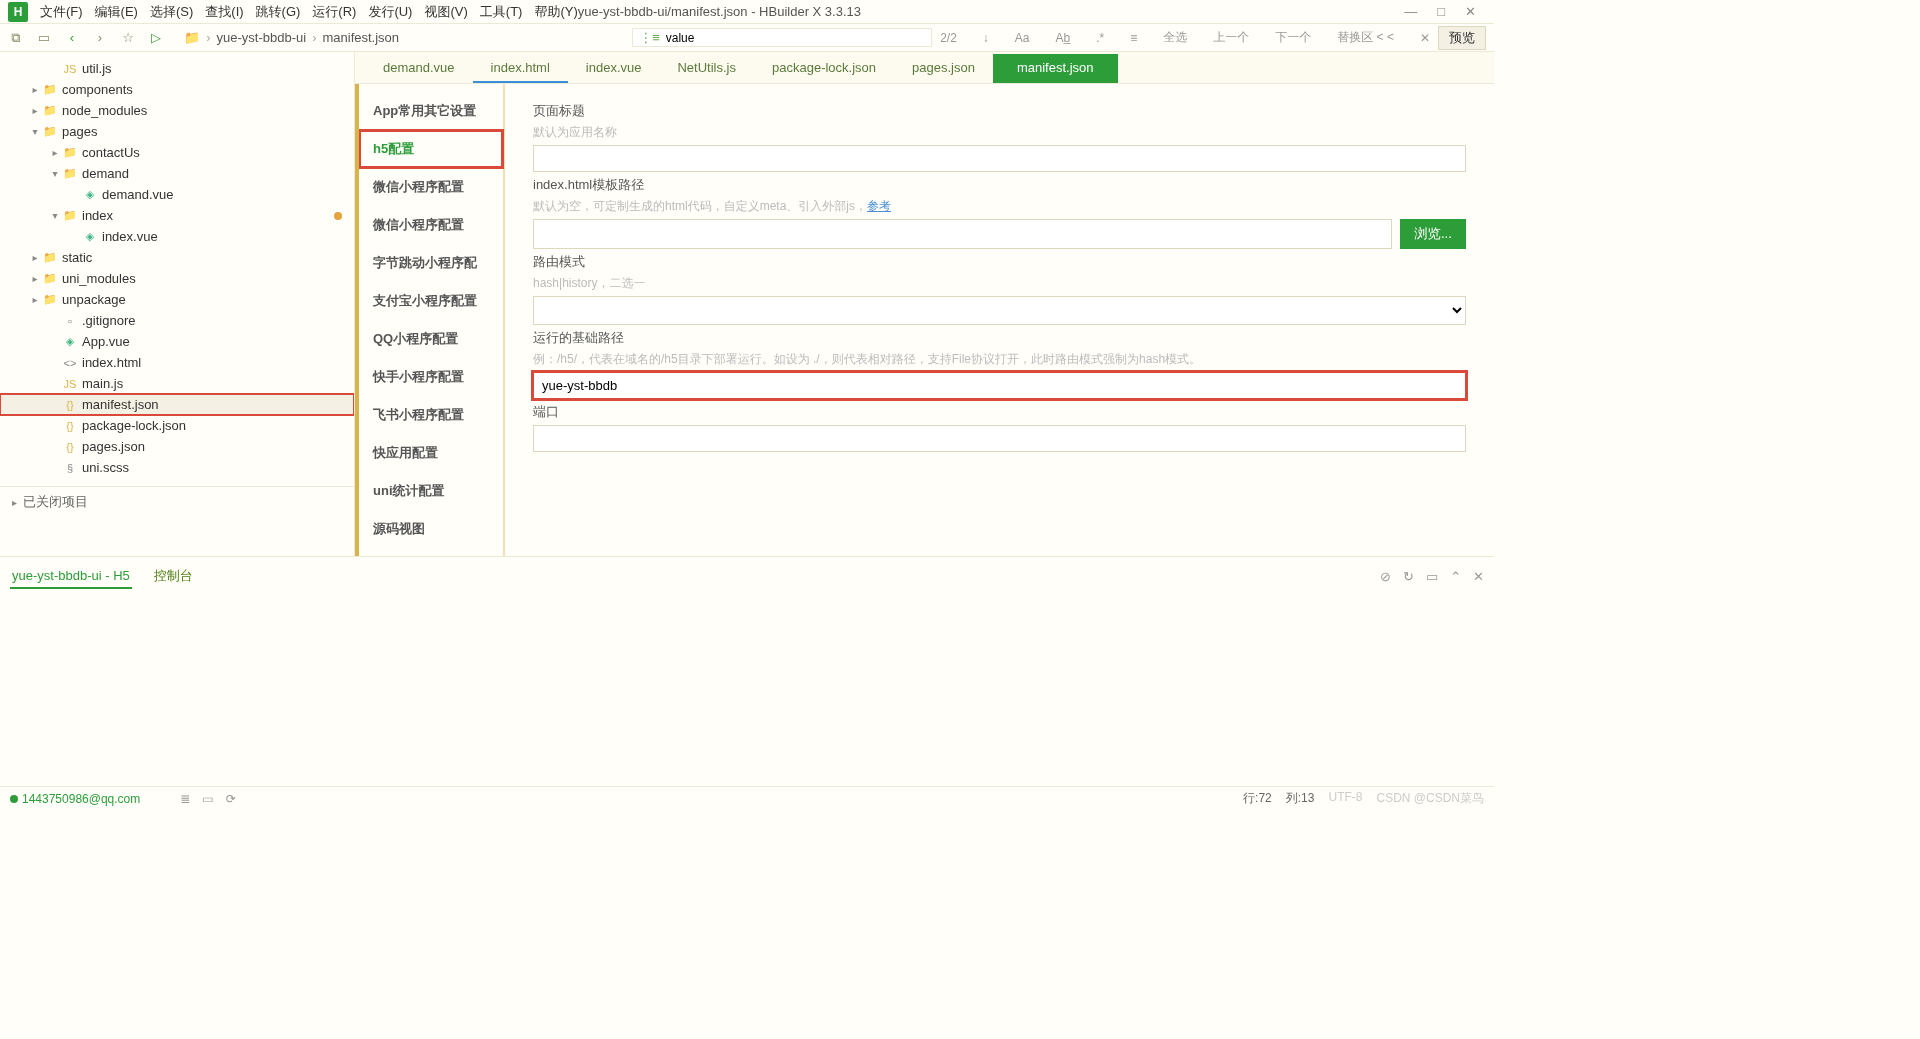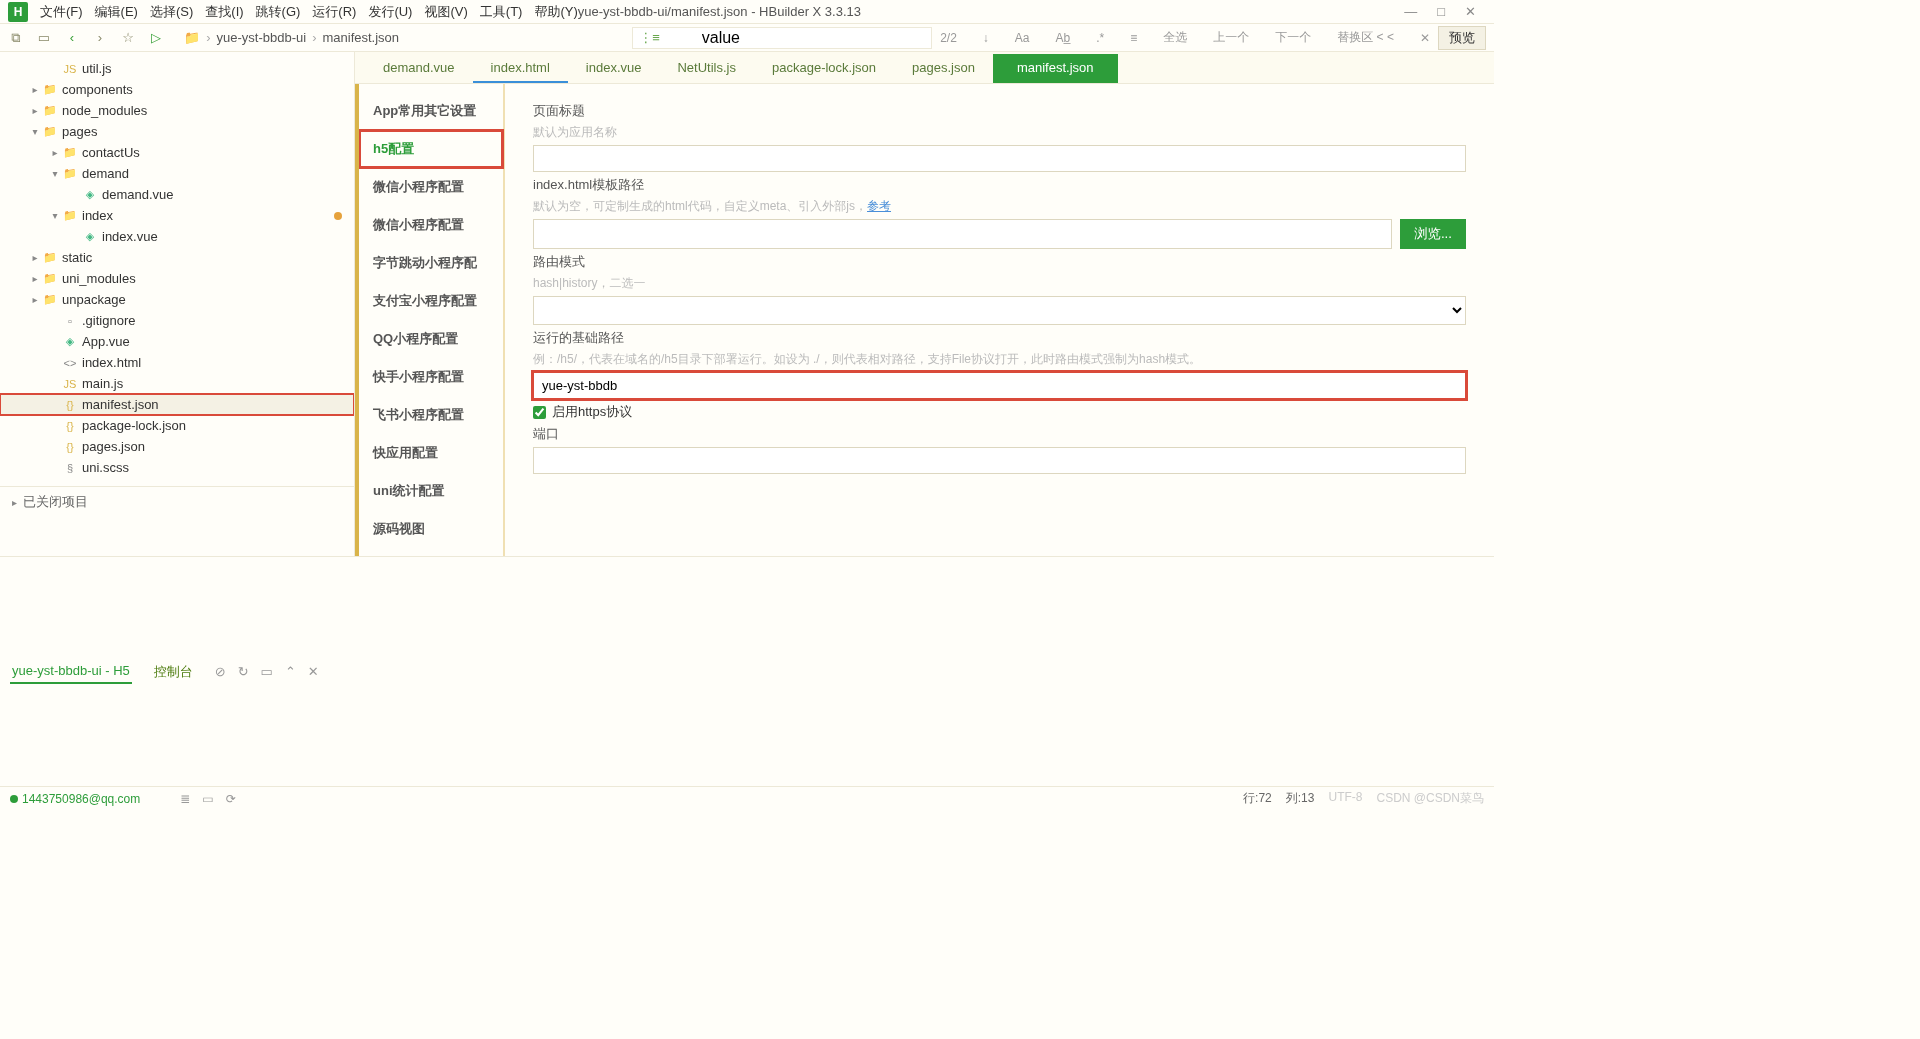--- a/index.html
+++ b/index.html
@@ -15,21 +15,21 @@
 .winbtns { display: flex; gap: 20px; padding: 0 18px; color: #888; }
 
 
 .toolbar { height: 28px; display: flex; align-items: center; background: #fffef9; border-bottom: 1px solid #ede9d8; padding: 0 8px; gap: 12px; }
 .toolbar .icon { color: #8a8a6a; cursor: pointer; width: 16px; text-align: center; }
 .toolbar .nav-icon { color: #3aa03a; }
 .breadcrumb { display: flex; align-items: center; gap: 6px; color: #555; margin-left: 8px; }
 .breadcrumb .sep { color: #aaa; }
 .searchwrap { flex: 1; display: flex; justify-content: flex-end; align-items: center; gap: 8px; }
 .searchbox { display: flex; align-items: center; border: 1px solid #ede9d8; padding: 1px 6px; background: #fff; min-width: 300px; }
-.searchbox input { border: none; outline: none; flex: 1; background: transparent; font-size: 16px; margin-left: 36px; }
+.searchbox input { border: none; outline: none; flex: 1; background: transparent; font-size: 12px; }
 .search-icons { display: flex; gap: 26px; color: #999; align-items: center; }
 .search-icons span { cursor: pointer; font-size: 12px; }
 .preview-btn { background: #f4f1e4; border: 1px solid #ddd7c0; padding: 2px 10px; cursor: pointer; }
 
 
 .main { flex: 1; display: flex; overflow: hidden; }
 
 
 .filetree { width: 355px; background: #fffef9; overflow-y: auto; border-right: 1px solid #ede9d8; padding-top: 6px; }
 .tree-item { display: flex; align-items: center; padding: 3px 0; cursor: pointer; }
@@ -65,21 +65,21 @@
 .field .hint a { color: #4a8fd9; text-decoration: underline; }
 .field input[type=text], .field select { width: 100%; border: 1px solid #ddd7c0; padding: 5px 8px; background: #fff; font-size: 13px; }
 .field .row { display: flex; gap: 8px; }
 .field .row input { flex: 1; }
 .browse-btn { background: #2d9d3a; color: #fff; border: none; padding: 6px 14px; cursor: pointer; }
 .highlighted-input { outline: 3px solid #d94a3a; outline-offset: -1px; }
 .checkbox-row { display: flex; align-items: center; gap: 6px; }
 .checkbox-row input { accent-color: #2d9d3a; }
 
 
-.console { height: 230px; border-top: 1px solid #ede9d8; display: flex; flex-direction: row; }
+.console { height: 230px; border-top: 1px solid #ede9d8; display: flex; flex-direction: column; }
 .console-tabs { display: flex; padding: 6px 10px; gap: 20px; align-items: center; }
 .console-tabs .ctab { color: #4d7c0f; cursor: pointer; padding: 4px 2px; }
 .console-tabs .ctab.active { color: #2d9d3a; border-bottom: 2px solid #2d9d3a; }
 .console-tabs .right { margin-left: auto; display: flex; gap: 12px; color: #999; }
 .console-body { flex: 1; background: #fffef9; }
 
 
 .statusbar { height: 24px; border-top: 1px solid #ede9d8; display: flex; align-items: center; padding: 0 10px; font-size: 12px; color: #666; }
 .statusbar .email { color: #2d9d3a; display: flex; align-items: center; gap: 4px; }
 .statusbar .dot { width: 8px; height: 8px; background: #2d9d3a; border-radius: 50%; }
@@ -309,24 +309,20 @@
             <div class="hint">hash|history，二选一</div>
             <select></select>
           </div>
 
           <div class="field">
             <label>运行的基础路径</label>
             <div class="hint">例：/h5/，代表在域名的/h5目录下部署运行。如设为 ./，则代表相对路径，支持File协议打开，此时路由模式强制为hash模式。</div>
             <input type="text" class="highlighted-input" value="yue-yst-bbdb" style="">
           </div>
 
-          <div class="field checkbox-row">
-            <input type="checkbox" checked="" style="">
-            <span>启用https协议</span>
-          </div>
 
           <div class="field">
             <label>端口</label>
             <input type="text" value="" style="">
           </div>
 
         </div>
       </div>
     </div>
   </div>

